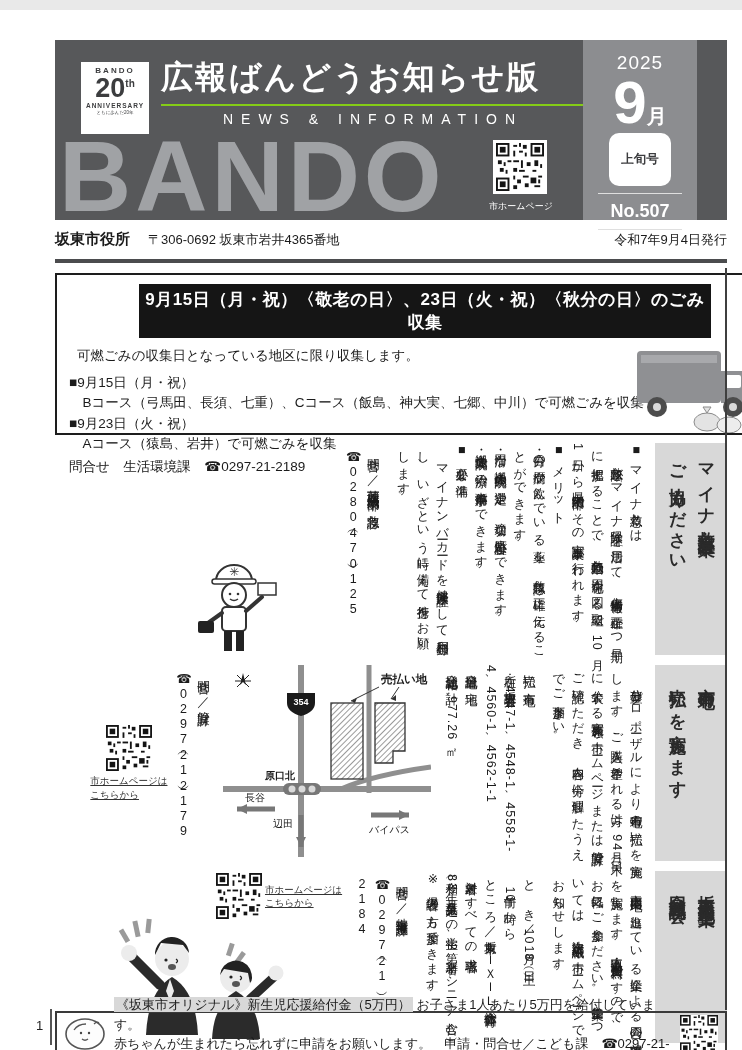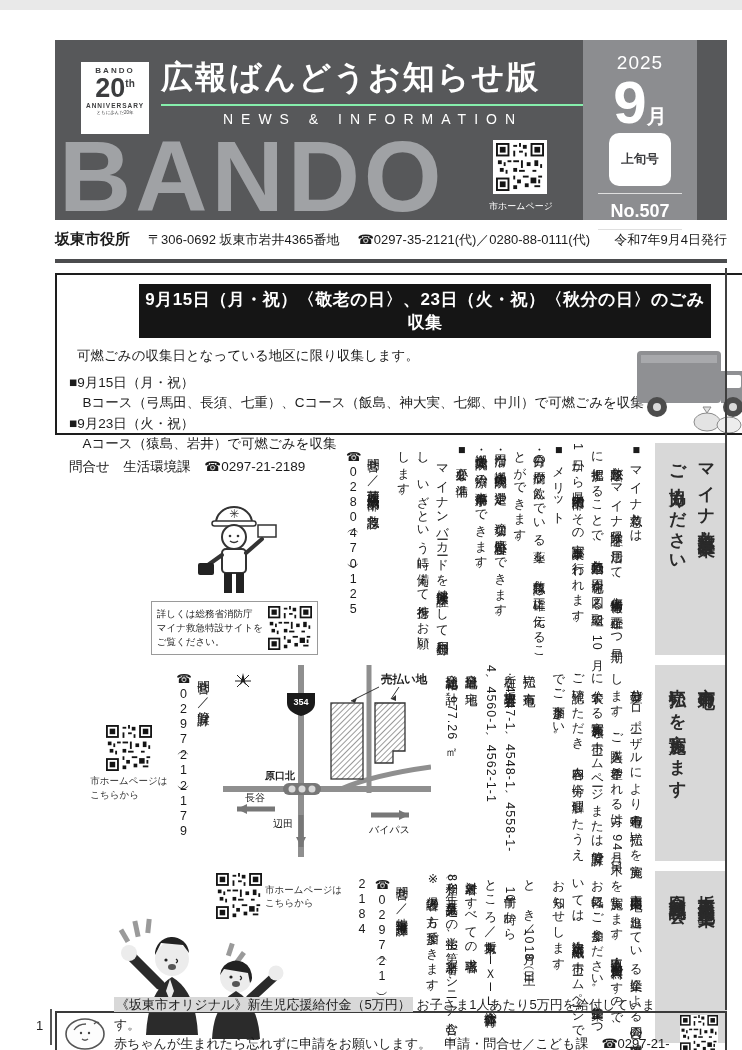--- a/index.html
+++ b/index.html
@@ -11,21 +11,21 @@
   }
   
   .header { position:absolute; left:55px; top:30px; width:672px; height:180px; background:#57585a; }
   .logo-box { position:absolute; left:26px; top:22px; width:68px; height:72px; background:#fff; text-align:center; padding-top:4px; color:#3c3d3f; }
   .logo-bando { font-size:8px; letter-spacing:2px; font-weight:bold; }
   .logo-20 { font-size:27px; font-weight:bold; line-height:1; }
   .logo-20 sup { font-size:10px; }
   .logo-anniv { font-size:6.5px; letter-spacing:1px; font-weight:bold; }
   .logo-tag { font-size:5px; transform:scale(.9); }
   .header-titlewrap { position:absolute; left:106px; top:16px; width:424px; color:#fff; }
-  .header-title { font-size:32px; font-weight:bold; letter-spacing:2px; white-space:nowrap; padding-bottom:4px; border-bottom:2px solid #86efac; }
+  .header-title { font-size:32px; font-weight:bold; letter-spacing:2px; white-space:nowrap; padding-bottom:4px; border-bottom:2px solid #84cc16; }
   .header-sub { font-size:14px; letter-spacing:8px; text-align:center; padding-top:5px; }
   .header-bando { position:absolute; left:4px; bottom:-6px; font-size:100px; font-weight:bold; letter-spacing:4px; line-height:1; color:#a0a2a5; }
   .header-qr { position:absolute; left:434px; top:100px; width:62px; text-align:center; }
   .header-qr .qr { width:54px; height:54px; background:#fff; padding:3px; }
   .header-qr-caption { color:#fff; font-size:9px; margin-top:2px; white-space:nowrap; }
   .issue-panel { position:absolute; left:528px; top:0; width:114px; height:180px; background:#8c8d90; color:#fff; text-align:center; padding-top:12px; }
   .issue-year { font-size:19px; letter-spacing:1px; }
   .issue-month { line-height:.95; }
   .issue-month .num { font-size:60px; font-weight:bold; }
   .issue-month .suffix { font-size:20px; font-weight:bold; }
@@ -58,21 +58,21 @@
   .v-body { writing-mode:vertical-rl; text-orientation:mixed; font-size:12.5px; line-height:1.55;
             letter-spacing:1px; white-space:pre-line; height:100%; }
   .v-contact { writing-mode:vertical-rl; text-orientation:upright; font-size:12.5px; line-height:1.6;
                letter-spacing:1px; white-space:pre-line; height:100%; padding-top:6px; }
   .a1-left { width:198px; display:flex; flex-direction:column; align-items:center; justify-content:flex-end; gap:4px; }
   .note-box { border:1px solid #9a9a9a; padding:4px 5px; display:flex; align-items:center; gap:5px; }
   .note-text { font-size:9.5px; line-height:1.45; white-space:pre-line; }
   .note-box .qr { width:44px; height:44px; }
   .qr-side { display:flex; flex-direction:column; align-items:center; justify-content:center; gap:3px; }
   .qr-side .qr { width:46px; height:46px; }
-  .qr-caption { font-size:9.5px; line-height:1.4; white-space:pre-line; text-align:left; color:#333; }
+  .qr-caption { font-size:9.5px; line-height:1.4; white-space:pre-line; text-align:left; color:#333;text-decoration:underline; }
   .a3-left { width:226px; position:relative; }
   .a3-left .people { position:absolute; left:0; bottom:0; }
   .a3-left .qr-side { position:absolute; right:0; top:2px; flex-direction:row; }
   
   .footer-banner { position:absolute; left:55px; top:1001px; width:672px; height:46px; border:2px solid #3a3a3a;
                    display:flex; align-items:center; gap:8px; padding:0 7px; }
   .footer-text { flex:1; font-size:13px; line-height:1.5; }
   .footer-hl { background:#d8d8d8; padding:0 2px; }
   .footer-banner .qr { width:38px; height:38px; }
   .page-num { position:absolute; left:36px; top:1008px; font-size:13px; color:#222; }
@@ -166,21 +166,20 @@
       <div class="issue-no">No.507</div>
       <div class="issue-divider"></div>
       <div class="issue-dept">坂東市
 秘書広報課</div>
     </div>
   </div>
 
   <div class="masthead">
     <span class="office">坂東市役所</span>
     <span>〒306-0692 坂東市岩井4365番地</span>
-    <span>☎0297-35-2121(代)／0280-88-0111(代)</span>
     <span class="issued">令和7年9月4日発行</span>
   </div>
   <div class="masthead-rule"></div>
 
   <div class="gomi">
     <div class="gomi-banner">9月15日（月・祝）〈敬老の日〉、23日（火・祝）〈秋分の日〉のごみ収集</div>
     <div class="gomi-lead">可燃ごみの収集日となっている地区に限り収集します。</div>
     <div class="gomi-list">
       <div>
         <div class="gomi-date">■9月15日（月・祝）</div>
@@ -238,28 +237,20 @@
             <circle cx="50" cy="39" r="1.3" fill="#333"></circle>
           <path d="M42 44 q4 3 8 0" stroke="#333" stroke-width="1.5" fill="none"></path>
           <rect x="34" y="52" width="24" height="24" rx="4" fill="#fff" stroke="#333" stroke-width="2"></rect>
           <path d="M58 56 L74 42" stroke="#333" stroke-width="4" stroke-linecap="round"></path>
           <rect x="70" y="28" width="18" height="12" fill="#fff" stroke="#333" stroke-width="1.5"></rect>
           <path d="M34 58 L20 68" stroke="#333" stroke-width="4" stroke-linecap="round"></path>
           <rect x="10" y="66" width="16" height="12" rx="2" fill="#222"></rect>
           <rect x="36" y="76" width="8" height="20" fill="#222"></rect>
           <rect x="48" y="76" width="8" height="20" fill="#222"></rect>
         </svg>
-        <div class="note-box">
-          <div class="note-text">詳しくは総務省消防庁
-マイナ救急特設サイトを
-ご覧ください。</div>
-          <svg class="qr" viewBox="0 0 25 25">
-              <use href="#qr-sym"></use>
-            </svg>
-        </div>
       </div>
     </div>
 
     <div class="article a2">
       <div class="a-head">市有地の
 売払いを実施します</div>
       <div class="v-body">　公募型プロポーザルにより市有地の売払いを実施します。ご購入を希望される方は、9月4日（木）に公表する実施要領を市ホームページまたは管財課でご確認いただき、内容を十分に理解したうえでご参加下さい。</div>
       <div class="v-body">売払い市有地
 所在：坂東市岩井4547-1、4548-1、4558-1-4、4560-1、4562-1-1
 登記地目：宅地

